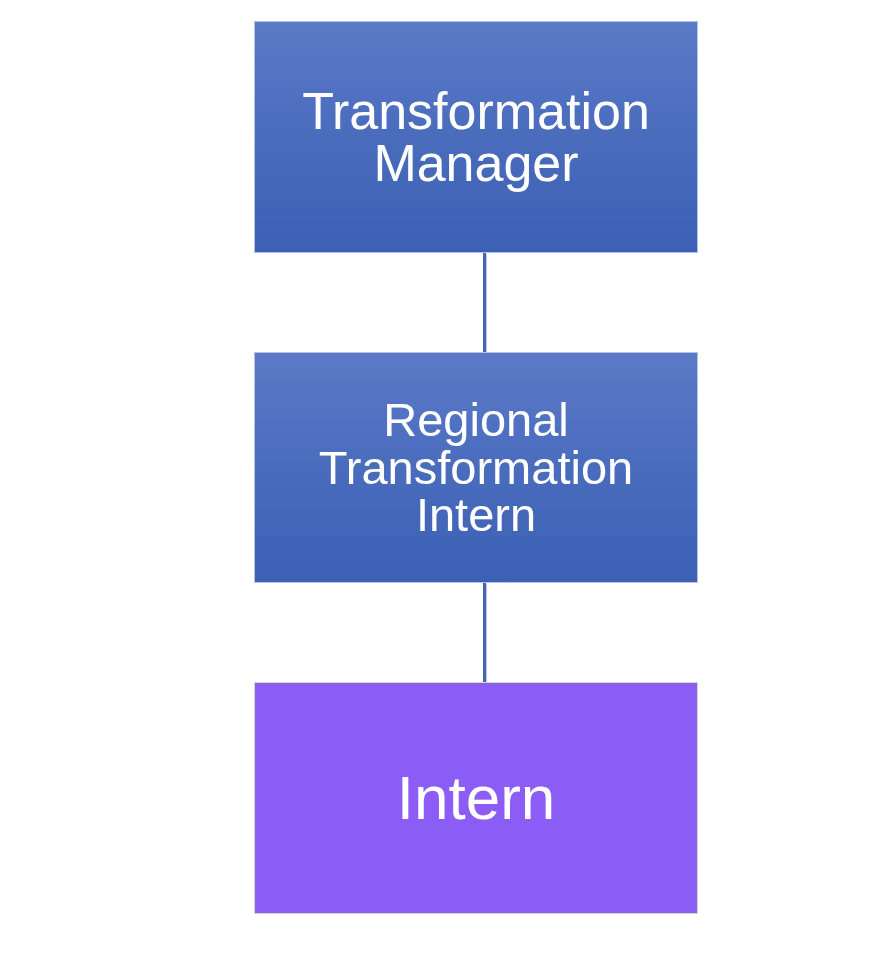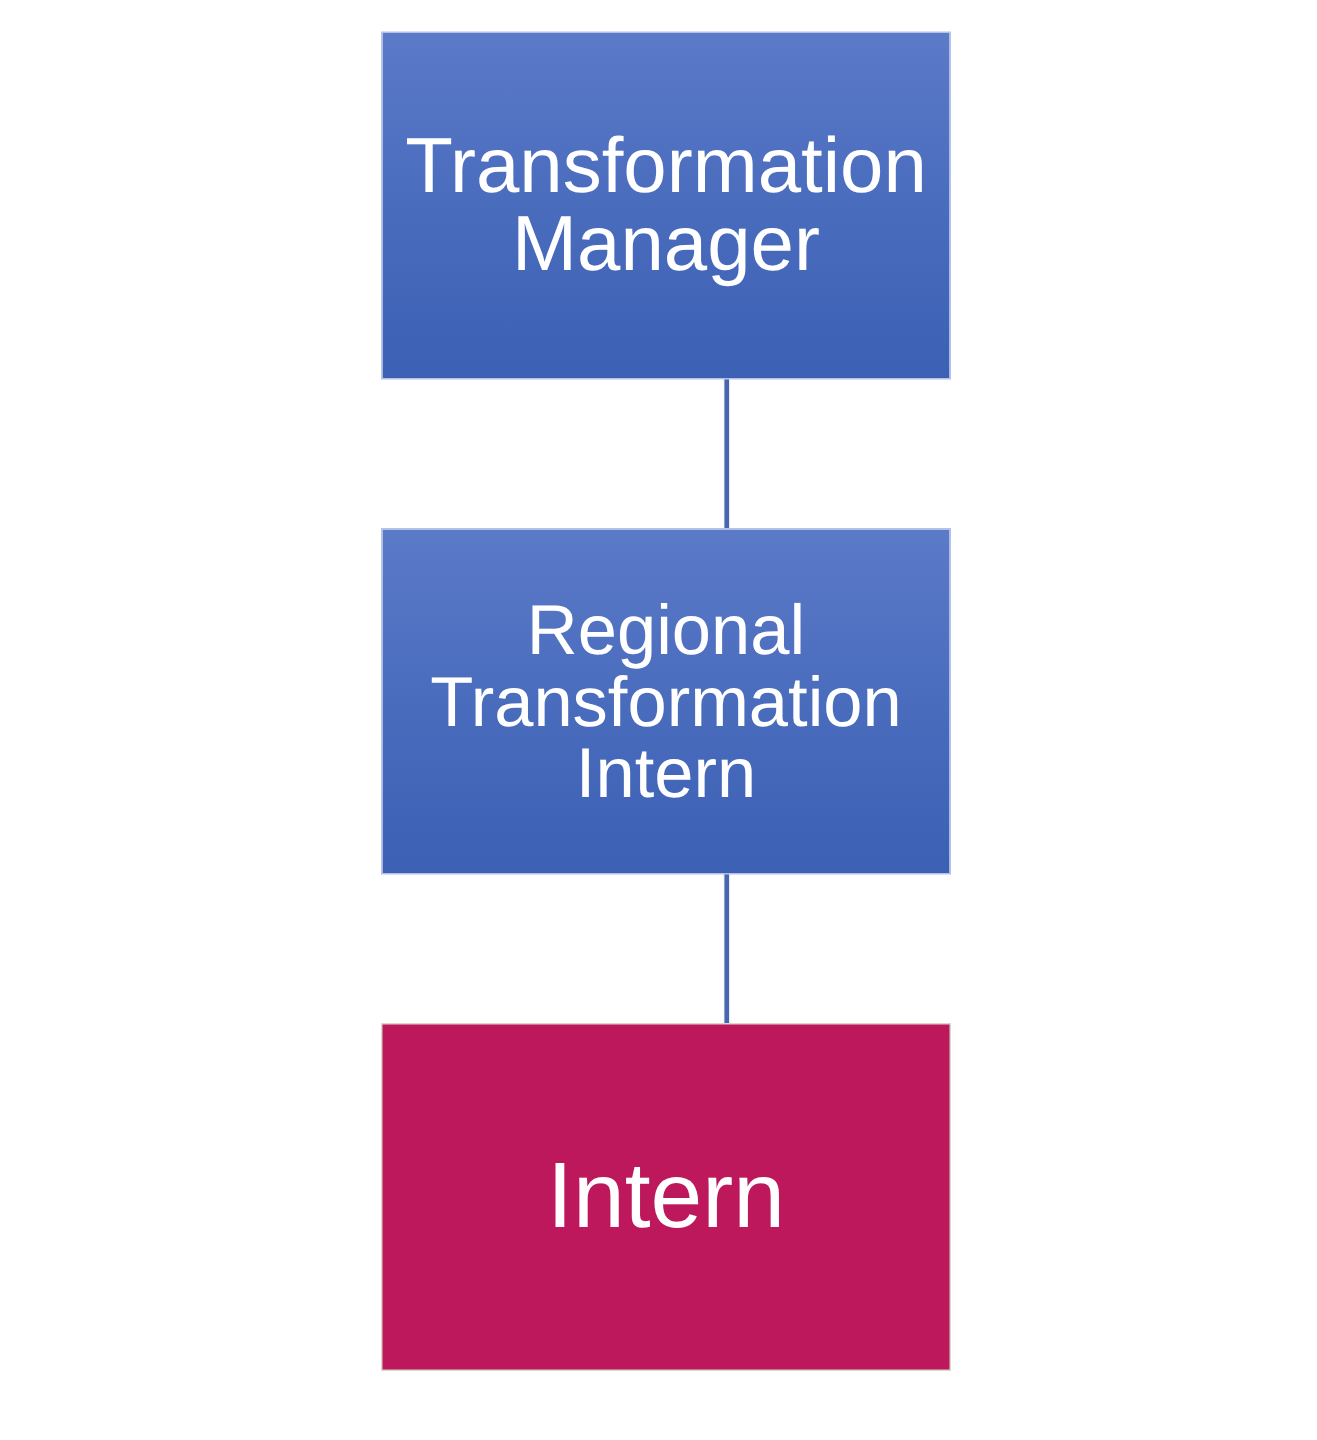--- a/index.html
+++ b/index.html
@@ -11,35 +11,35 @@
     position: relative;
     width: 878px;
     height: 960px;
     background: #ffffff;
     overflow: hidden;
     font-family: "Liberation Sans", sans-serif;
   }
   .node {
     position: absolute;
     left: 254px;
-    width: 380px;
+    width: 444px;
     box-sizing: border-box;
     display: flex;
     align-items: center;
     justify-content: center;
     text-align: center;
     color: #ffffff;
     padding: 0 10px;
   }
   .node-blue {
     background: linear-gradient(to bottom, #5b7ac8 0%, #4a6cbd 50%, #3b60b4 100%);
     border: 1.5px solid #b3c2e6;
   }
   .node-green {
-    background: #be185d;
+    background: #8b5cf6;
     border: 1.5px solid #d2dcc6;
   }
   .node-1 {
     top: 21px;
     height: 232px;
     font-size: 52px;
     line-height: 1.0;
   }
   .node-2 {
     top: 352px;

